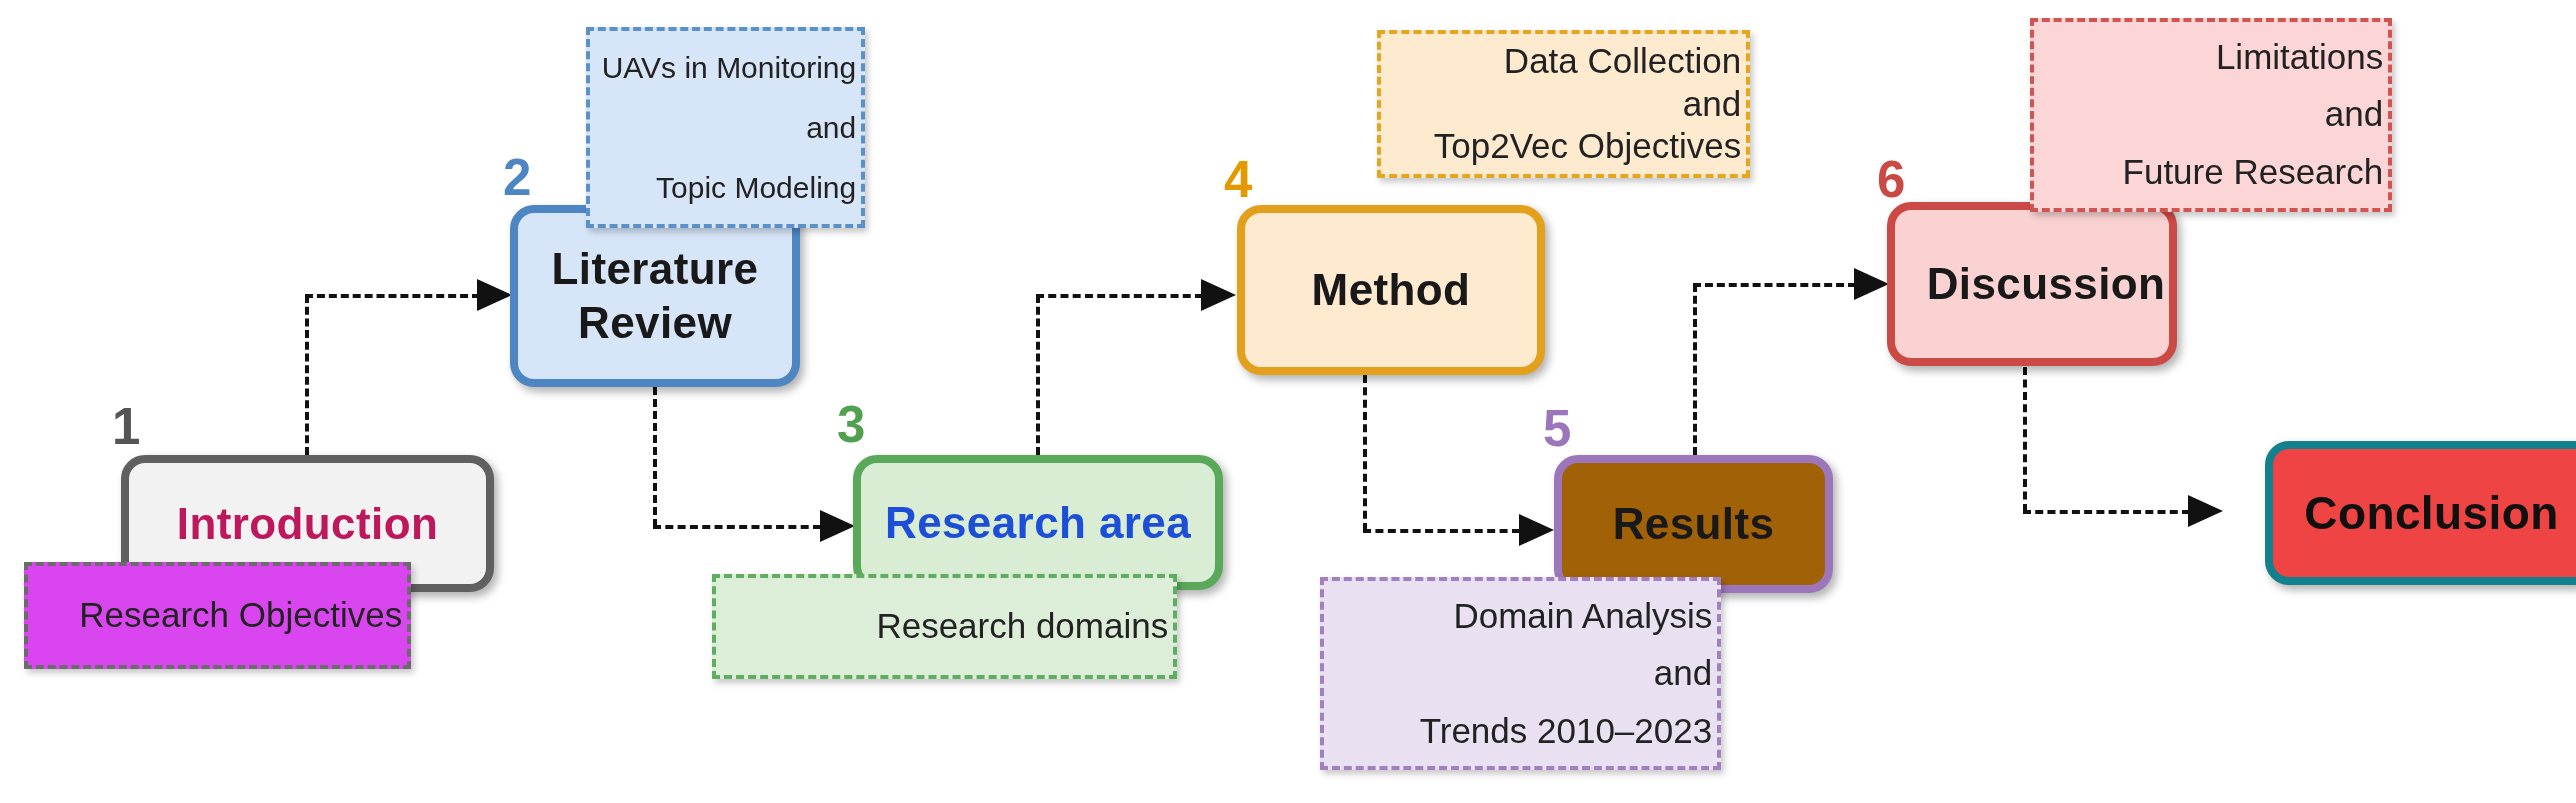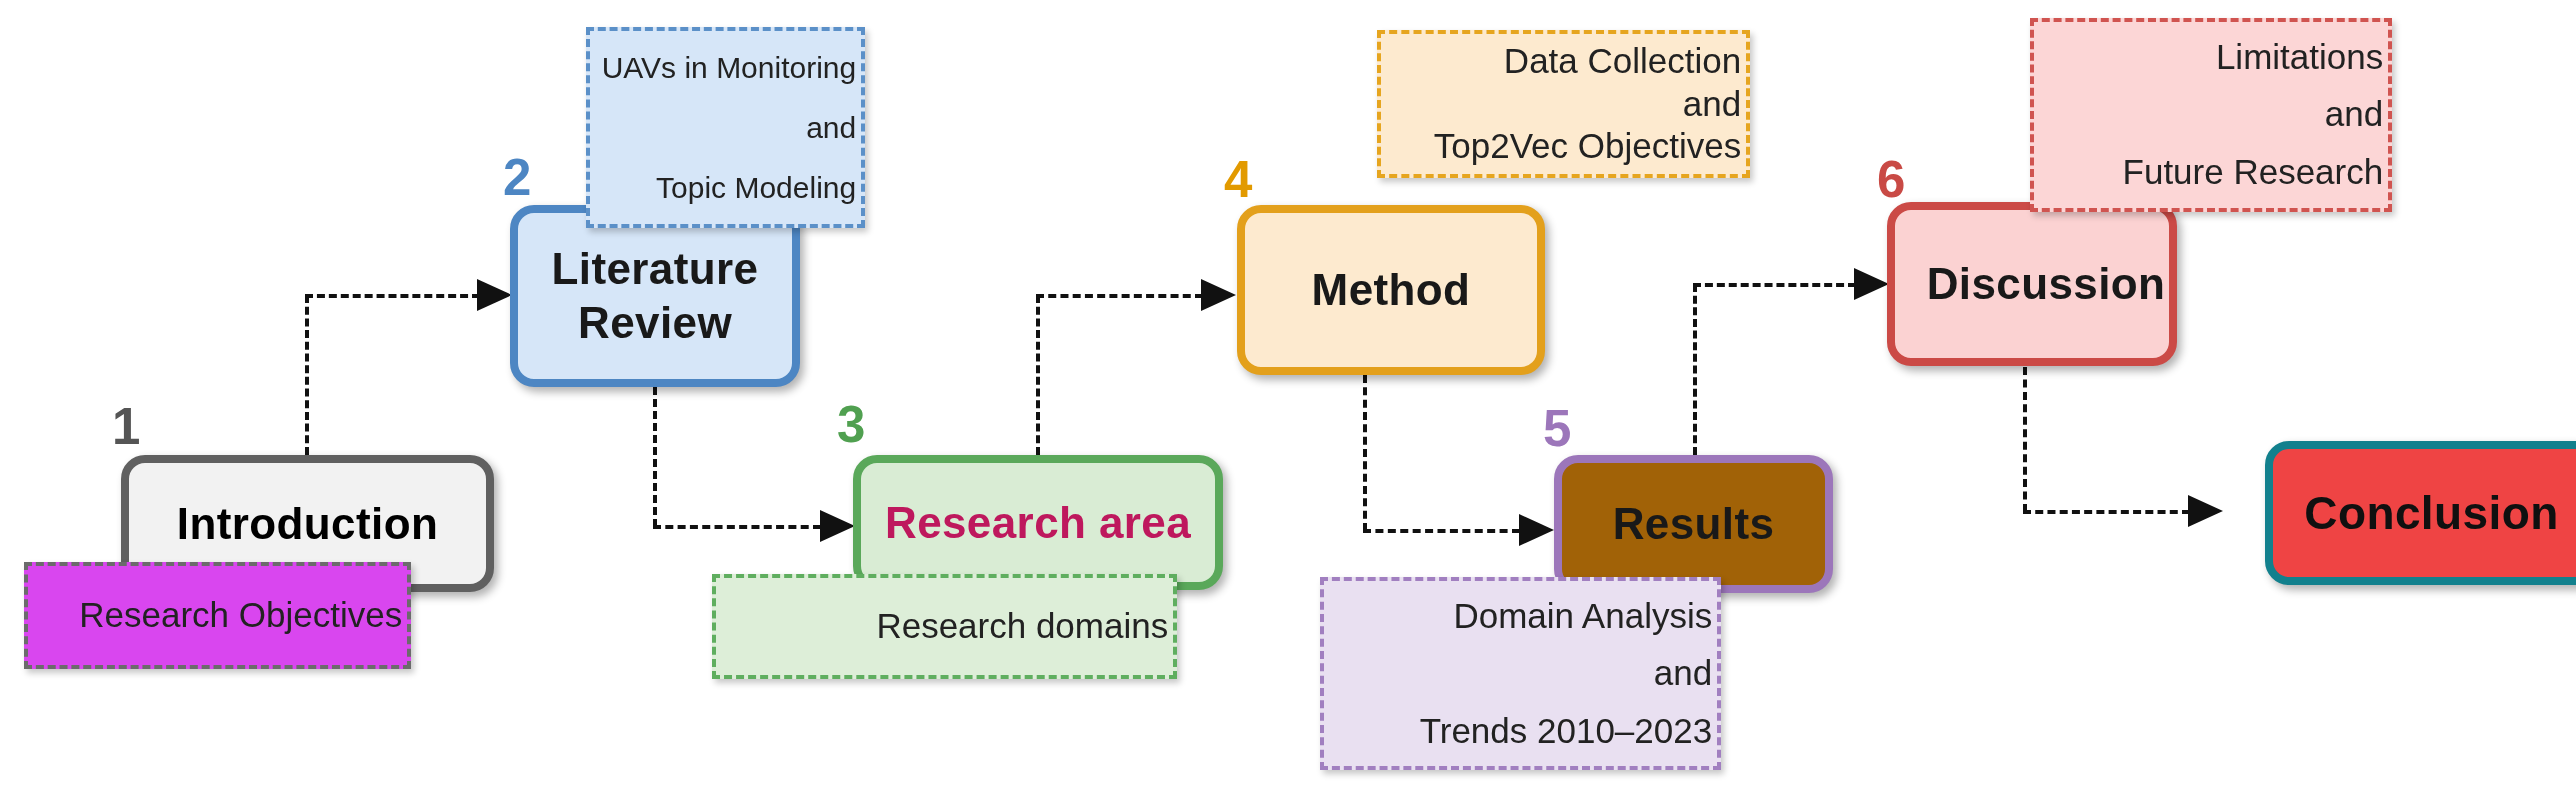--- a/index.html
+++ b/index.html
@@ -110,39 +110,39 @@
   <div class="vline cE-v" style="border-color: rgb(17, 17, 17);"></div>
   <div class="hline cE-h" style="border-color: rgb(17, 17, 17);"></div>
   <div class="ahead cE-a" style="border-left-color: rgb(17, 17, 17);"></div>
 
   <div class="vline cF-v" style="border-color: rgb(17, 17, 17);"></div>
   <div class="hline cF-h" style="border-color: rgb(17, 17, 17);"></div>
   <div class="ahead cF-a" style="border-left-color: rgb(17, 17, 17);"></div>
 
   <div class="num n1" style="color: rgb(85, 85, 85);">1</div>
   <div class="main-box m1" style="border-color: rgb(96, 96, 96); background: rgb(242, 242, 242);">
-    <span class="main-label l1" style="color: #000000;">Introduction</span>
+    <span class="main-label l1" style="color: #be185d;">Introduction</span>
   </div>
   <div class="sub-box t1" style="border-color: rgb(107, 107, 107); background: #d946ef;">
     <div class="sub-line">Research Objectives</div>
   </div>
 
   <div class="num n2" style="color: rgb(77, 134, 195);">2</div>
   <div class="main-box m2" style="border-color: rgb(77, 134, 195); background: rgb(214, 230, 248);">
     <span class="main-label" style="color: rgb(25, 25, 25);">Literature Review</span>
   </div>
   <div class="sub-box t2" style="border-color: rgb(91, 144, 200); background: rgb(214, 230, 248);">
     <div class="sub-line">UAVs in Monitoring</div>
     <div class="sub-line">and</div>
     <div class="sub-line">Topic Modeling</div>
   </div>
 
   <div class="num n3" style="color: rgb(80, 160, 80);">3</div>
   <div class="main-box m3" style="border-color: rgb(90, 168, 90); background: rgb(217, 236, 212);">
-    <span class="main-label" style="color: #be185d;">Research area</span>
+    <span class="main-label" style="color: #1d4ed8;">Research area</span>
   </div>
   <div class="sub-box t3" style="border-color: rgb(95, 174, 95); background: rgb(221, 238, 216);">
     <div class="sub-line">Research domains</div>
   </div>
 
   <div class="num n4" style="color: rgb(226, 154, 0);">4</div>
   <div class="main-box m4" style="border-color: rgb(227, 160, 28); background: rgb(253, 234, 207);">
     <span class="main-label" style="color: rgb(25, 25, 25);">Method</span>
   </div>
   <div class="sub-box t4" style="border-color: rgb(230, 165, 31); background: rgb(253, 234, 207);">

